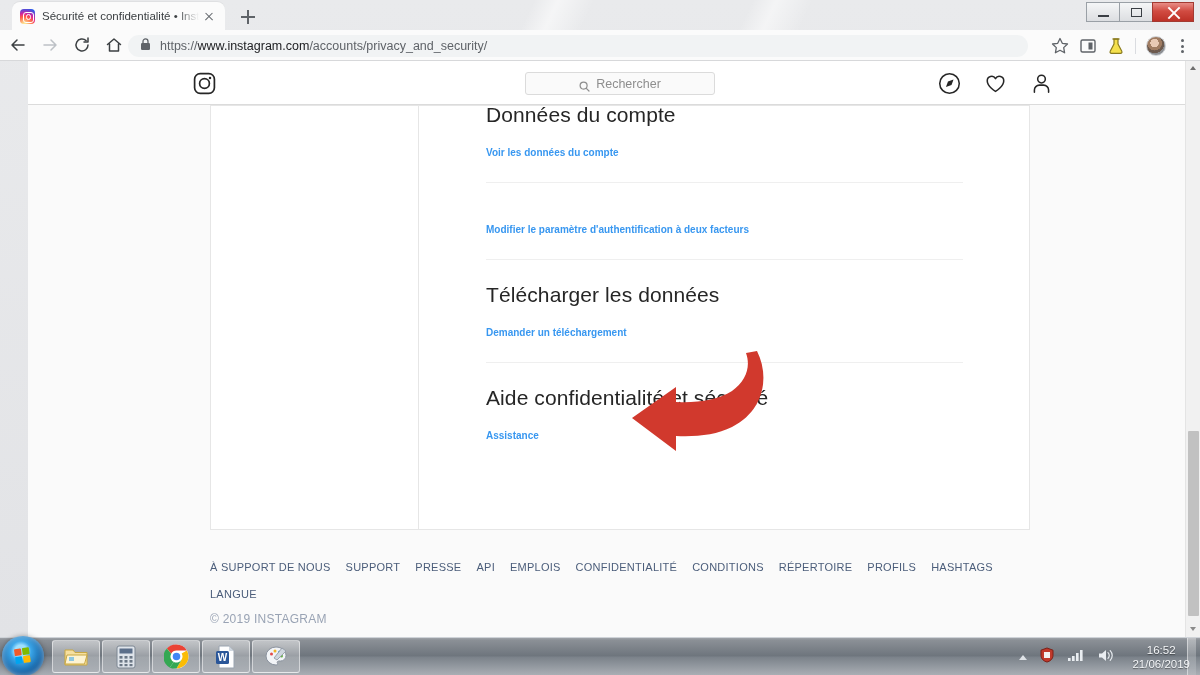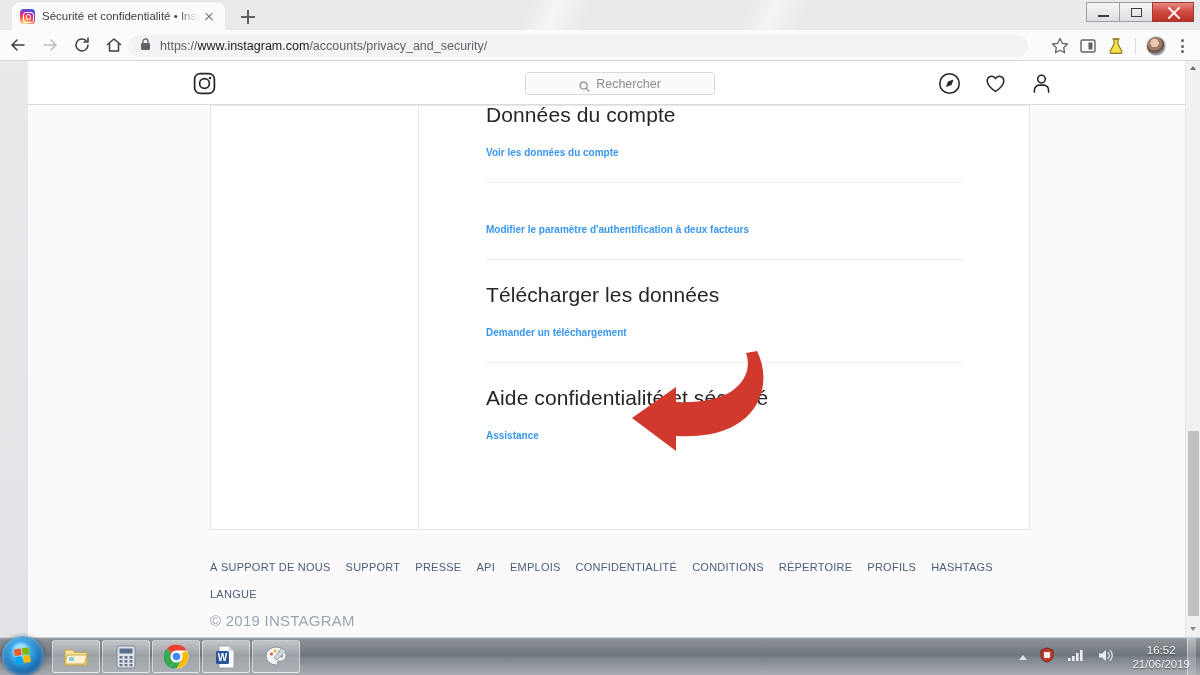--- a/index.html
+++ b/index.html
@@ -164,21 +164,21 @@
   }
   .sec-rule { height:1px; background:#efefef; margin-top:22px; }
 
   
   .arrow-wrap { position:absolute; left:596px; top:286px; width:160px; height:110px; pointer-events:none; }
 
   
   .ig-footer { position:absolute; left:182px; top:500px; width:820px; }
   .foot-links { display:flex; flex-wrap:wrap; gap:15px; }
   .foot-links span { font-size:11px; color:#4b5d7a; letter-spacing:.25px; }
-  .foot-copy { margin-top:12px; font-size:15px; color:#99a3b4; letter-spacing:.25px; }
+  .foot-copy { margin-top:12px; font-size:12px; color:#99a3b4; letter-spacing:.25px; }
 
   
   .sbar {
     position:absolute; right:0; top:61px; width:15px; height:576px;
     background:#f1f1f1; border-left:1px solid #e4e4e4;
   }
   .sb-arrow { position:absolute; left:0; width:15px; height:15px; background:#f1f1f1; }
   .sb-arrow.up { top:0; } .sb-arrow.down { bottom:0; }
   .sb-arrow::after {
     content:""; position:absolute; left:4px; width:0; height:0;

